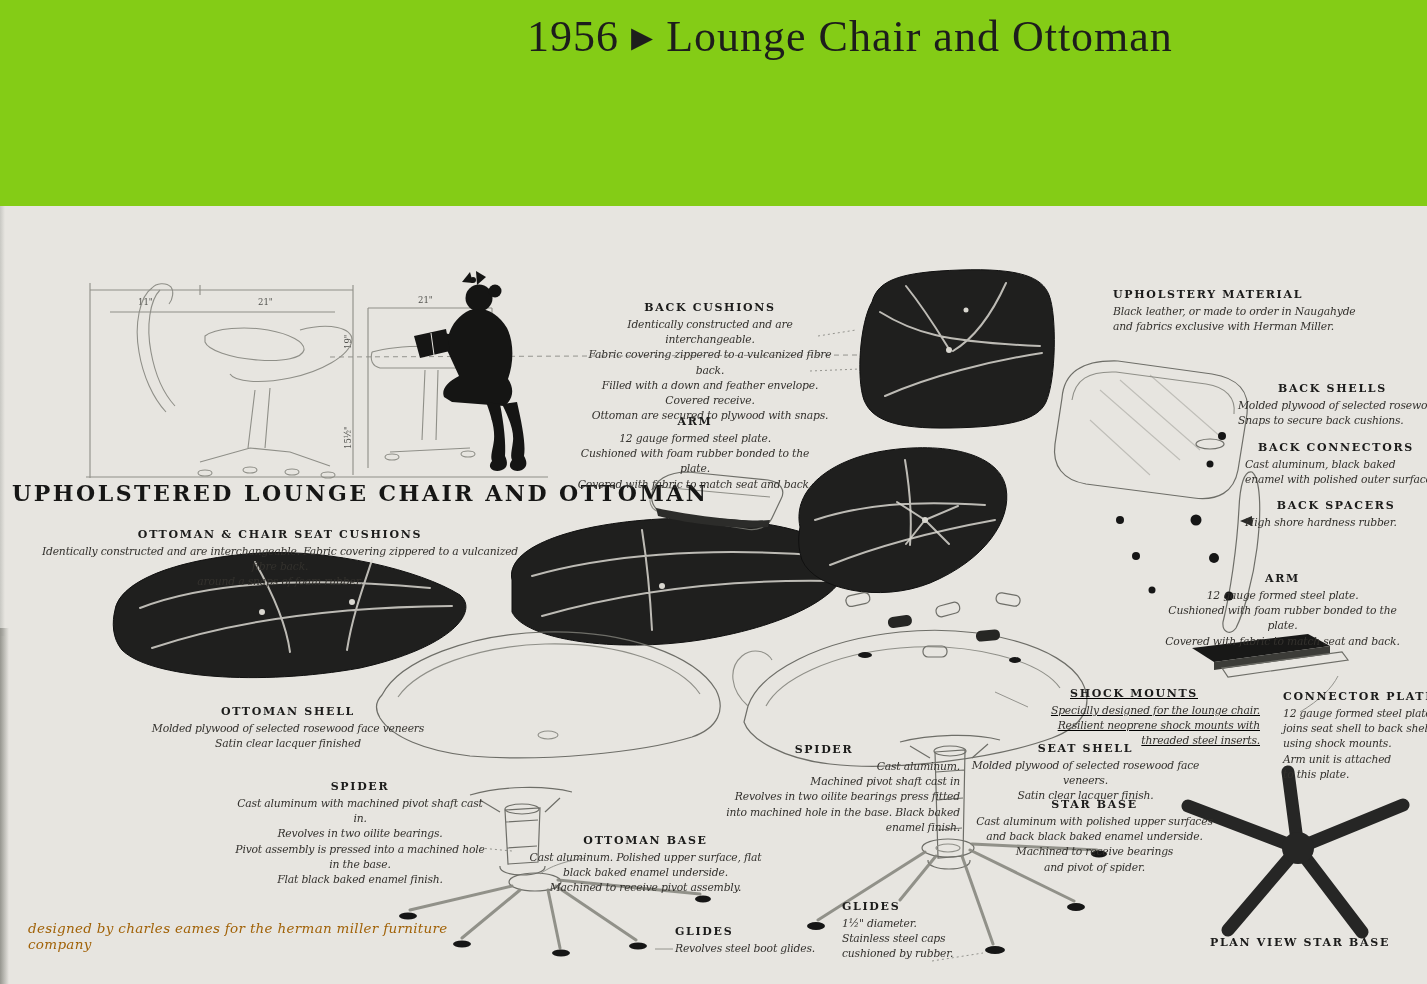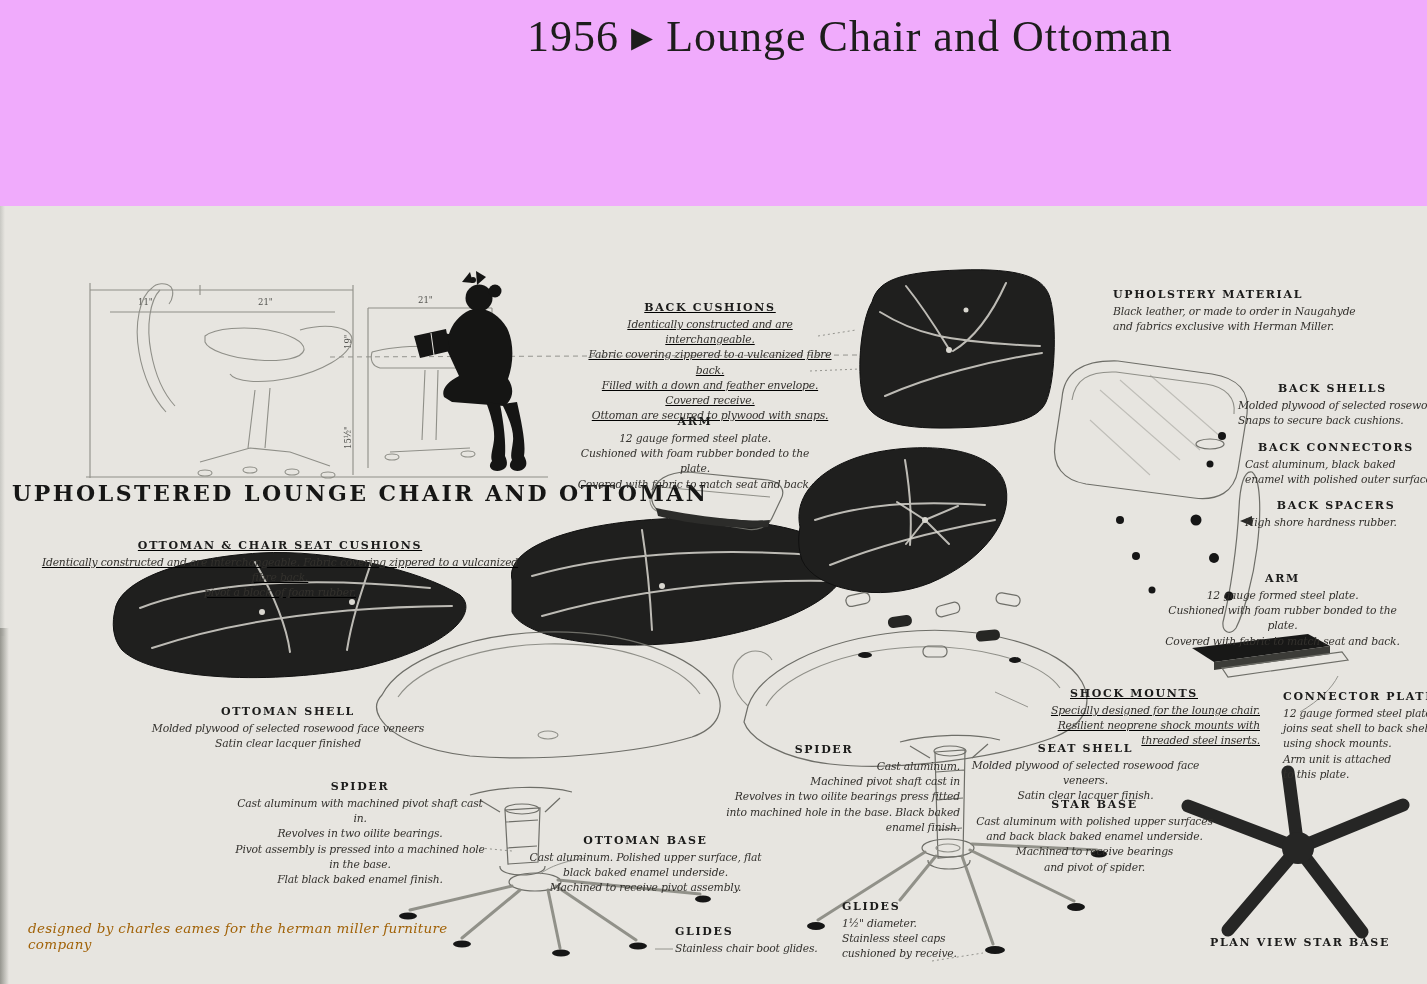--- a/index.html
+++ b/index.html
@@ -1,19 +1,19 @@
 <!DOCTYPE html>
 <html><head>
 <meta charset="utf-8">
 <style>
   html,body{margin:0;padding:0;}
   body{width:1427px;height:984px;overflow:hidden;background:#e7e5e0;
        font-family:"DejaVu Serif",serif;}
   .page{position:absolute;left:0;top:0;width:1427px;height:984px;overflow:hidden;}
-  .band{position:absolute;left:0;top:0;width:1427px;height:206px;background:#f0abfc;}
+  .band{position:absolute;left:0;top:0;width:1427px;height:206px;background:#84cc16;}
   .title{position:absolute;left:280px;top:10px;width:1140px;margin:0;
          font:400 44px "Liberation Serif","DejaVu Serif",serif;color:#1d1d1c;
          text-align:center;letter-spacing:1px;white-space:nowrap;}
   .art{position:absolute;left:0;top:0;}
   .main-heading{position:absolute;left:12px;top:480px;white-space:nowrap;
          font:700 22px "DejaVu Serif",serif;letter-spacing:2.5px;color:#161615;}
   .credit{position:absolute;left:28px;top:920px;width:440px;
          font:italic 13.5px "DejaVu Serif",serif;color:#a16207;letter-spacing:.3px;}
   .block{position:absolute;text-align:center;}
   .bt{font:700 11px "DejaVu Serif",serif;letter-spacing:1.7px;color:#1b1b1a;
@@ -21,28 +21,28 @@
   .hl{font:italic 10.8px "DejaVu Serif",serif;color:#33312d;line-height:15.2px;
       letter-spacing:-0.2px;}
   .la{text-align:left}.la .bt{text-align:left}
   .ra{text-align:right}
   .nw .hl{white-space:nowrap;text-align:left;}
   .edge-l{position:absolute;left:0;top:628px;width:9px;height:356px;
       background:linear-gradient(to right,#96968f,rgba(150,150,145,0));}
   .edge-l2{position:absolute;left:0;top:206px;width:5px;height:430px;
       background:linear-gradient(to right,#c8c8c3,rgba(200,200,195,0));}
 
-  #blk-back-cushions{left:585px;top:301px;width:250px;text-decoration:underline;}
+  #blk-back-cushions{left:585px;top:301px;width:250px;}
   #blk-arm-left{left:570px;top:415px;width:250px;}
   #blk-upholstery{left:1113px;top:288px;width:310px;}
   #blk-back-shells{left:1238px;top:382px;width:189px;}
   #blk-back-connectors{left:1245px;top:441px;width:182px;}
   #blk-back-spacers{left:1245px;top:499px;width:182px;}
   #blk-arm-right{left:1160px;top:572px;width:245px;}
-  #blk-seat-cushions{left:40px;top:539px;width:480px;text-decoration:underline;}
+  #blk-seat-cushions{left:40px;top:528px;width:480px;}
   #blk-ottoman-shell{left:135px;top:705px;width:306px;}
   #blk-spider-left{left:235px;top:780px;width:250px;}
   #blk-ottoman-base{left:528px;top:834px;width:235px;}
   #blk-glides-ottoman{left:675px;top:925px;width:150px;}
   #blk-spider-chair{left:688px;top:743px;width:272px;}
   #blk-shock-mounts{left:1008px;top:687px;width:252px;text-decoration:underline;}
   #blk-seat-shell{left:948px;top:742px;width:275px;}
   #blk-star-base{left:972px;top:798px;width:245px;}
   #blk-connector-plate{left:1283px;top:690px;width:144px;}
   #blk-glides-chair{left:842px;top:900px;width:160px;}
@@ -293,21 +293,21 @@
         <div class="hl">12 gauge formed steel plate.</div>
         <div class="hl">Cushioned with foam rubber bonded to the plate.</div>
         <div class="hl">Covered with fabric to match seat and back.</div>
       </div>
   </div>
 
   <div class="block" id="blk-seat-cushions">
     <div class="bt">OTTOMAN &amp; CHAIR SEAT CUSHIONS</div>
     <div>
         <div class="hl">Identically constructed and are interchangeable.  Fabric covering zippered to a vulcanized fibre back.</div>
-        <div class="hl">pivot a block of foam rubber.</div>
+        <div class="hl">around a snaps of foam rubber.</div>
       </div>
   </div>
 
   <div class="block" id="blk-ottoman-shell">
     <div class="bt">OTTOMAN SHELL</div>
     <div>
         <div class="hl">Molded plywood of selected rosewood face veneers</div>
         <div class="hl">Satin clear lacquer finished</div>
       </div>
   </div>
@@ -327,21 +327,21 @@
     <div>
         <div class="hl">Cast aluminum. Polished upper surface, flat</div>
         <div class="hl">black baked enamel underside.</div>
         <div class="hl">Machined to receive pivot assembly.</div>
       </div>
   </div>
 
   <div class="block la" id="blk-glides-ottoman">
     <div class="bt">GLIDES</div>
     <div>
-        <div class="hl">Stainless chair boot glides.</div>
+        <div class="hl">Revolves steel boot glides.</div>
       </div>
   </div>
 
   <div class="block ra" id="blk-spider-chair">
     <div class="bt">SPIDER</div>
     <div>
         <div class="hl">Cast aluminum.</div>
         <div class="hl">Machined pivot shaft cast in</div>
         <div class="hl">Revolves in two oilite bearings press fitted</div>
         <div class="hl">into machined hole in the base. Black baked enamel finish.</div>
@@ -384,21 +384,21 @@
         <div class="hl">Arm unit is attached</div>
         <div class="hl">to this plate.</div>
       </div>
   </div>
 
   <div class="block la" id="blk-glides-chair">
     <div class="bt">GLIDES</div>
     <div>
         <div class="hl">1½" diameter.</div>
         <div class="hl">Stainless steel caps</div>
-        <div class="hl">cushioned by receive.</div>
+        <div class="hl">cushioned by rubber.</div>
       </div>
   </div>
 
   <div class="block" id="blk-plan-view">
     <div class="bt">PLAN VIEW STAR BASE</div>
   </div>
 
   <div class="credit">designed by charles eames for the herman miller furniture company</div>
 
   <div class="edge-l2"></div>

